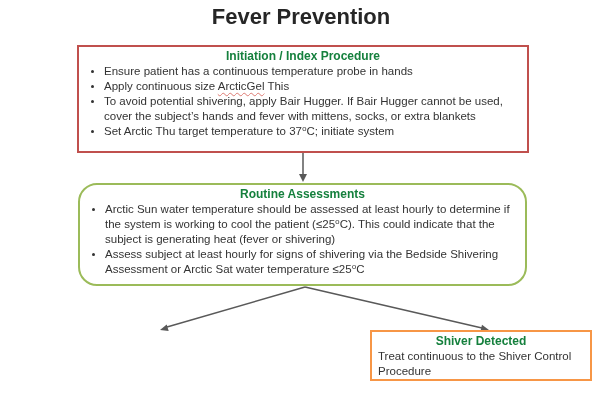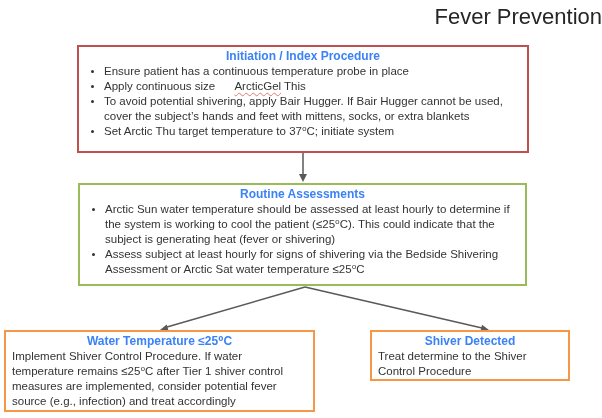--- a/index.html
+++ b/index.html
@@ -14,23 +14,23 @@
     height: 418px;
     background: #ffffff;
     overflow: hidden;
   }
   .page-title {
     position: absolute;
     top: 4px;
     left: 0;
     width: 100%;
     margin: 0;
-    text-align: right;
+    text-align: center;
     font-size: 22px;
-    font-weight: 400;
+    font-weight: 700;
     color: #262626;
   }
   .flow-svg {
     position: absolute;
     top: 0;
     left: 0;
     width: 602px;
     height: 418px;
     pointer-events: none;
   }
@@ -39,21 +39,21 @@
     border: 2px solid #888;
     background: #ffffff;
     box-sizing: border-box;
   }
   .box-heading {
     margin: 2px 0 0 0;
     text-align: center;
     font-weight: bold;
     font-size: 12px;
     line-height: 15px;
-    color: #3b82f6;
+    color: #15803d;
   }
   .box ul {
     margin: 0;
     padding: 0 6px 0 25px;
   }
   .box li {
     font-size: 11.5px;
     line-height: 15px;
     color: #333333;
   }
@@ -64,28 +64,27 @@
     margin: 0;
     padding: 0 6px;
     font-size: 11.5px;
     line-height: 15px;
     color: #333333;
     text-align: left;
   }
   .box-initiation { left: 77px;  top: 45px;  width: 452px; height: 108px; }
   .box-routine    { left: 78px;  top: 183px; width: 449px; height: 103px; }
   .box-watertemp  { left: 4px;   top: 330px; width: 311px; height: 82px;  }
-  .box-shiver     { left: 370px; top: 330px; width: 200px; height: 51px;  }
+  .box-shiver     { left: 370px; top: 330px; width: 222px; height: 51px;  }
   .misspelled {
     text-decoration-line: underline;
     text-decoration-style: wavy;
     text-decoration-color: #dd7a72;
     text-decoration-thickness: 1px;
     text-underline-offset: 2px;
-    margin-left: 16px;
   }
 </style>
 </head>
 <body>
 
 <div class="stage">
 
   <h1 class="page-title">Fever Prevention</h1>
 
   <svg class="flow-svg" viewBox="0 0 602 418" xmlns="http://www.w3.org/2000/svg">
@@ -99,38 +98,34 @@
     </g>
     <g>
       <line x1="305" y1="287" x2="482" y2="328" stroke-width="1.5" stroke="#595959"></line>
       <polygon points="489,330 480.4,331.6 482,324.8" fill="#595959"></polygon>
     </g>
   </svg>
 
   <div class="box box-initiation" style="border-color: rgb(192, 80, 77);">
     <p class="box-heading">Initiation / Index Procedure</p>
     <ul>
-      <li><span>Ensure patient has a continuous temperature probe in place</span></li>
+      <li><span>Ensure patient has a continuous temperature probe in hands</span></li>
       <li><span>Apply continuous size </span><span class="misspelled">ArcticGel</span><span> This</span></li>
-      <li><span>To avoid potential shivering, apply Bair Hugger.  If Bair Hugger cannot be used, cover the subject’s hands and feet with mittens, socks, or extra blankets</span></li>
+      <li><span>To avoid potential shivering, apply Bair Hugger.  If Bair Hugger cannot be used, cover the subject’s hands and fever with mittens, socks, or extra blankets</span></li>
       <li><span>Set Arctic Thu target temperature to 37⁰C; initiate system</span></li>
     </ul>
   </div>
 
-  <div class="box box-routine" style="border-color: rgb(155, 187, 89);">
+  <div class="box box-routine" style="border-color: rgb(155, 187, 89); border-radius: 19px;">
     <p class="box-heading">Routine Assessments</p>
     <ul>
       <li><span>Arctic Sun water temperature should be assessed  at least hourly to determine if the system is working to cool the patient (≤25⁰C).  This could indicate that the subject is generating heat (fever or shivering)</span></li>
       <li><span>Assess subject at least hourly for signs of shivering via the Bedside Shivering Assessment or Arctic Sat water temperature ≤25⁰C</span></li>
     </ul>
   </div>
 
-  <div class="box box-watertemp" style="border-color: rgb(247, 150, 70);">
-    <p class="box-heading">Water Temperature ≤25⁰C</p>
-    <p class="box-body">Implement Shiver Control Procedure.  If water temperature remains ≤25⁰C after Tier 1 shiver control measures are implemented, consider potential fever source (e.g., infection) and treat accordingly</p>
-  </div>
 
   <div class="box box-shiver" style="border-color: rgb(247, 150, 70);">
     <p class="box-heading">Shiver Detected</p>
-    <p class="box-body">Treat determine to the Shiver Control Procedure</p>
+    <p class="box-body">Treat continuous to the Shiver Control Procedure</p>
   </div>
 
 </div>
 
 </body></html>

